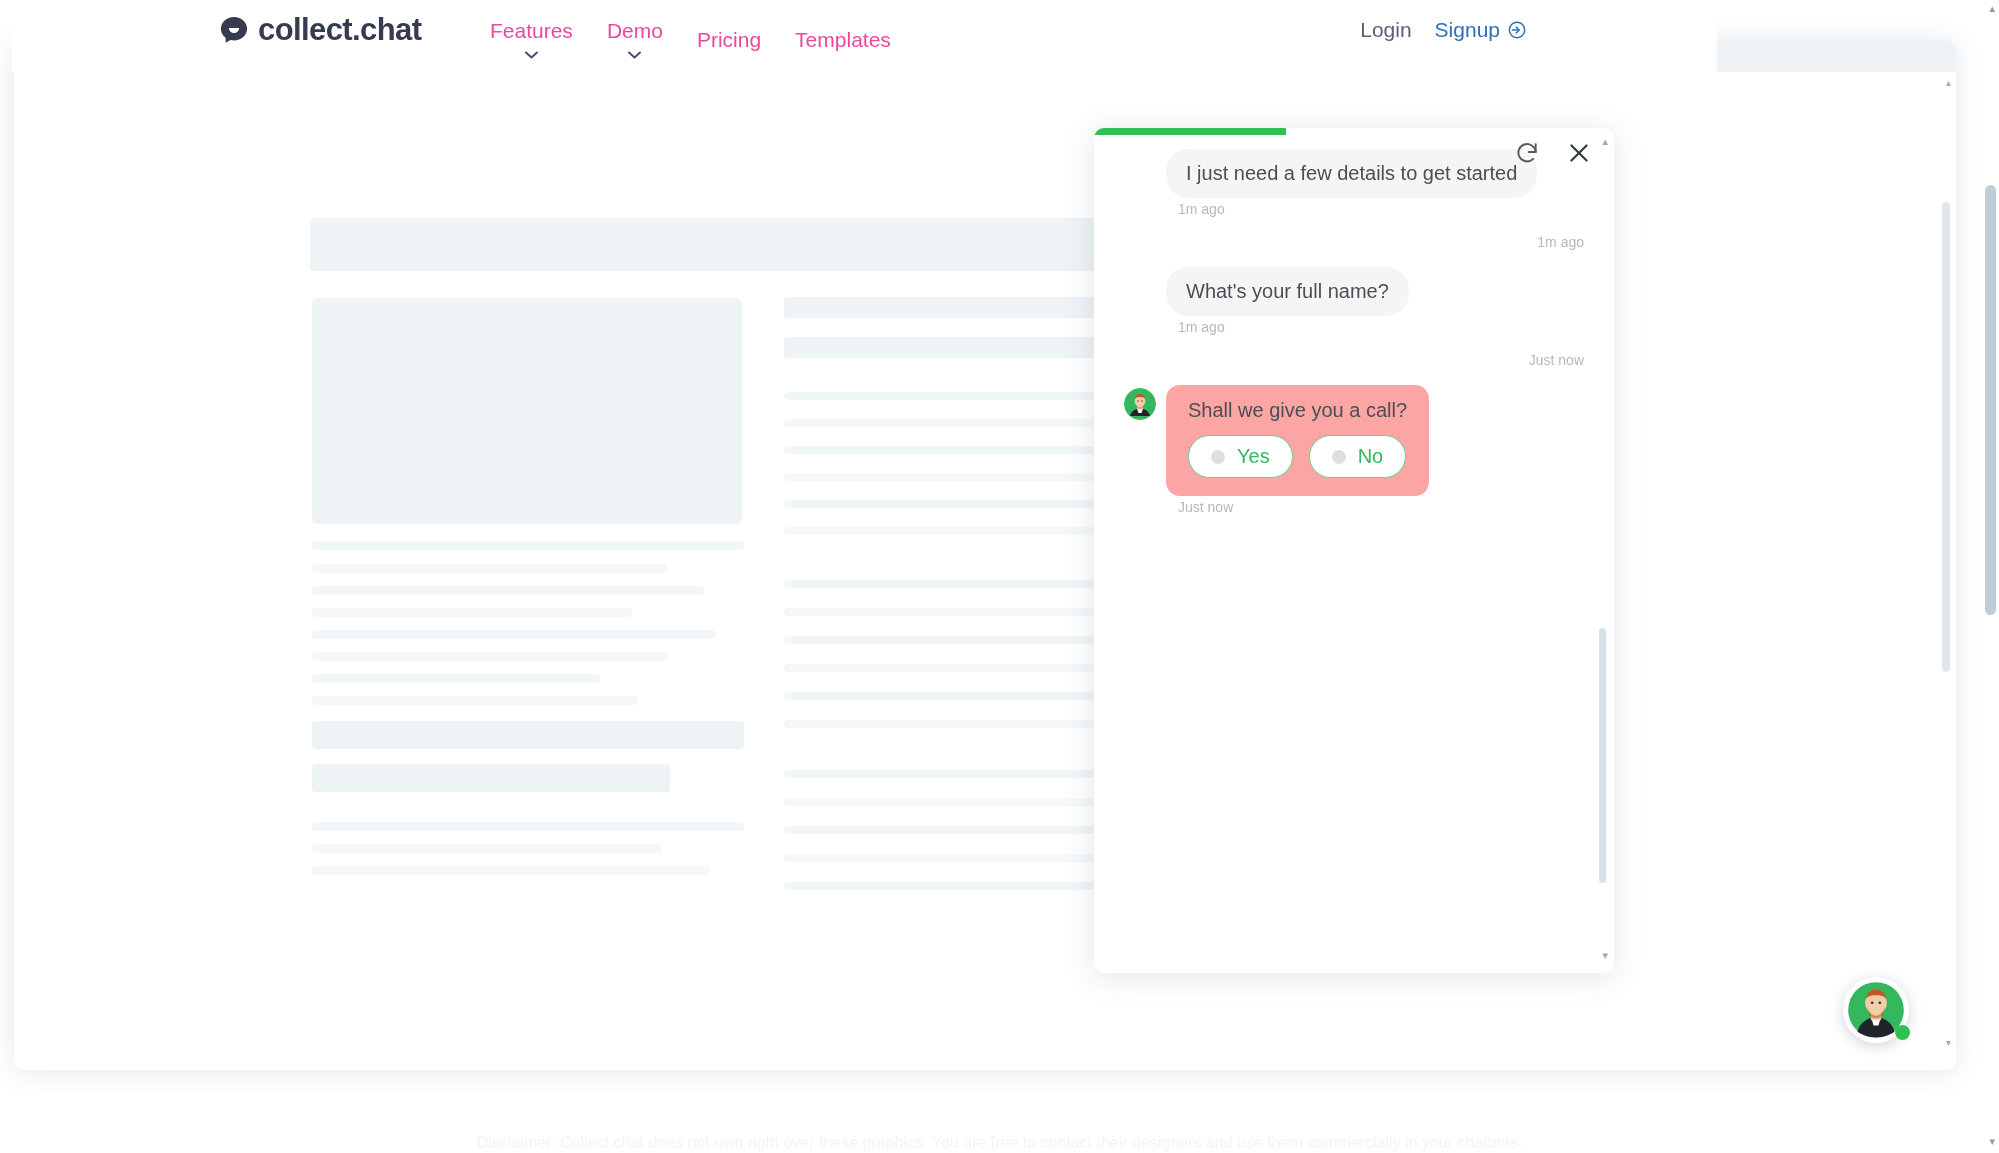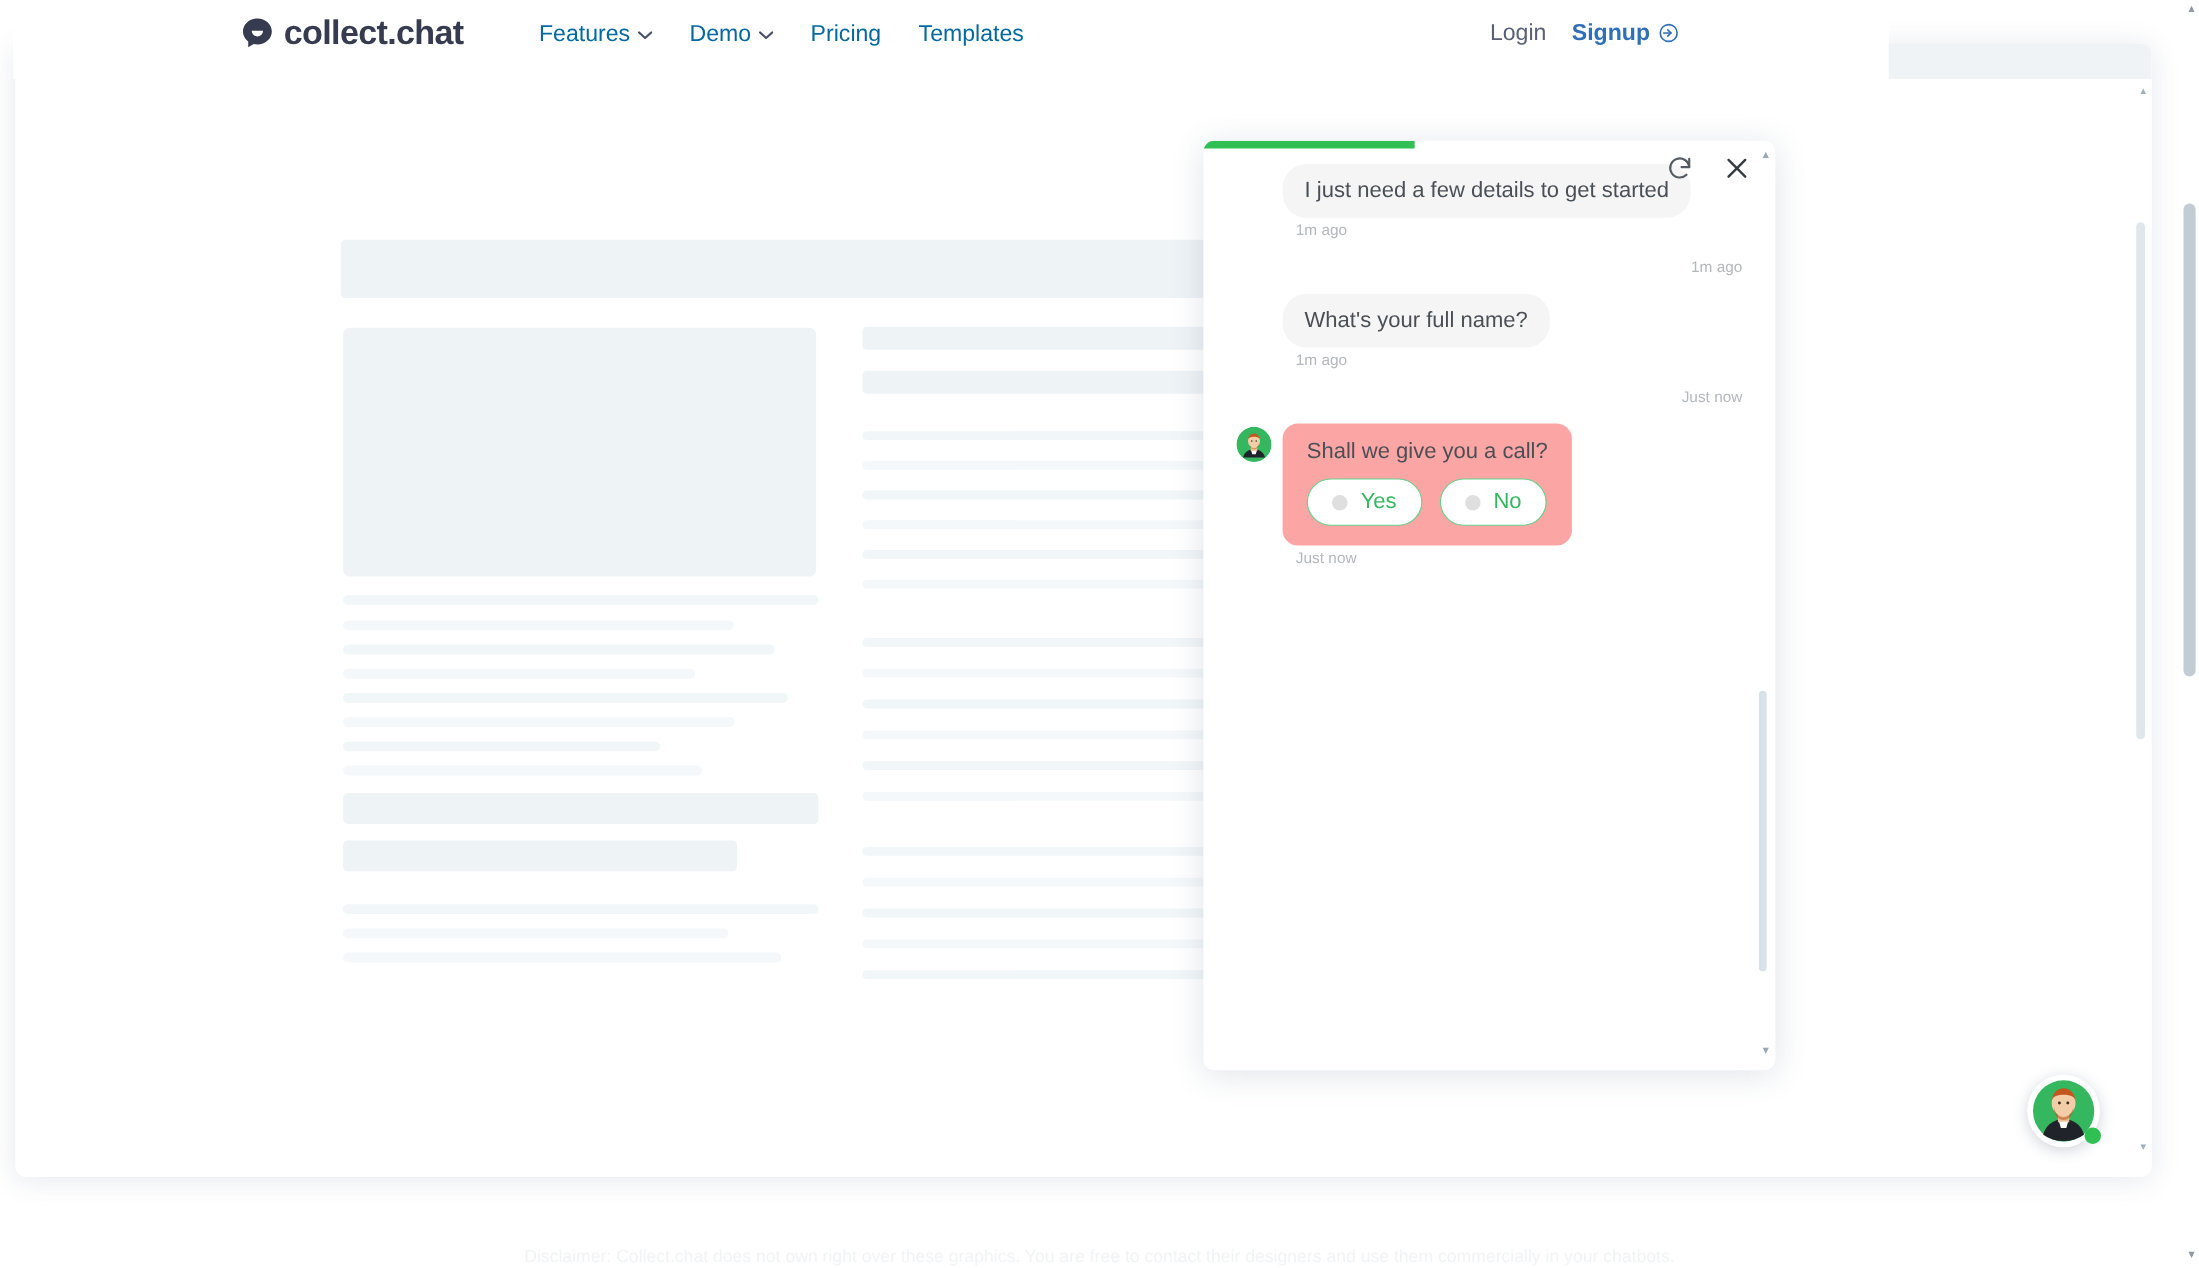--- a/index.html
+++ b/index.html
@@ -48,48 +48,49 @@
   .main-nav {
     position: absolute;
     left: 478px;
     top: 20px;
     display: flex;
     align-items: center;
     gap: 34px;
   }
   .nav-link {
     font-size: 21px;
-    color: #0369a1;
+    color: #ec4899;
     text-decoration: none;
     display: flex;
     align-items: center;
     gap: 7px;
     line-height: 1;
     white-space: nowrap;
+    flex-direction: column;
   }
   .caret { display: block; margin-top: 3px; }
 
   .auth-nav {
     position: absolute;
     right: 190px;
     top: 19px;
     display: flex;
     align-items: center;
     gap: 23px;
   }
   .auth-login {
     font-size: 21px;
     color: #5a6177;
     text-decoration: none;
     line-height: 1;
   }
   .auth-signup {
     font-size: 21px;
     color: #2f6fb8;
-    font-weight: 700;
+    font-weight: 400;
     text-decoration: none;
     display: flex;
     align-items: center;
     gap: 7px;
     line-height: 1;
   }
 
   
   .browser-mock {
     position: absolute;

